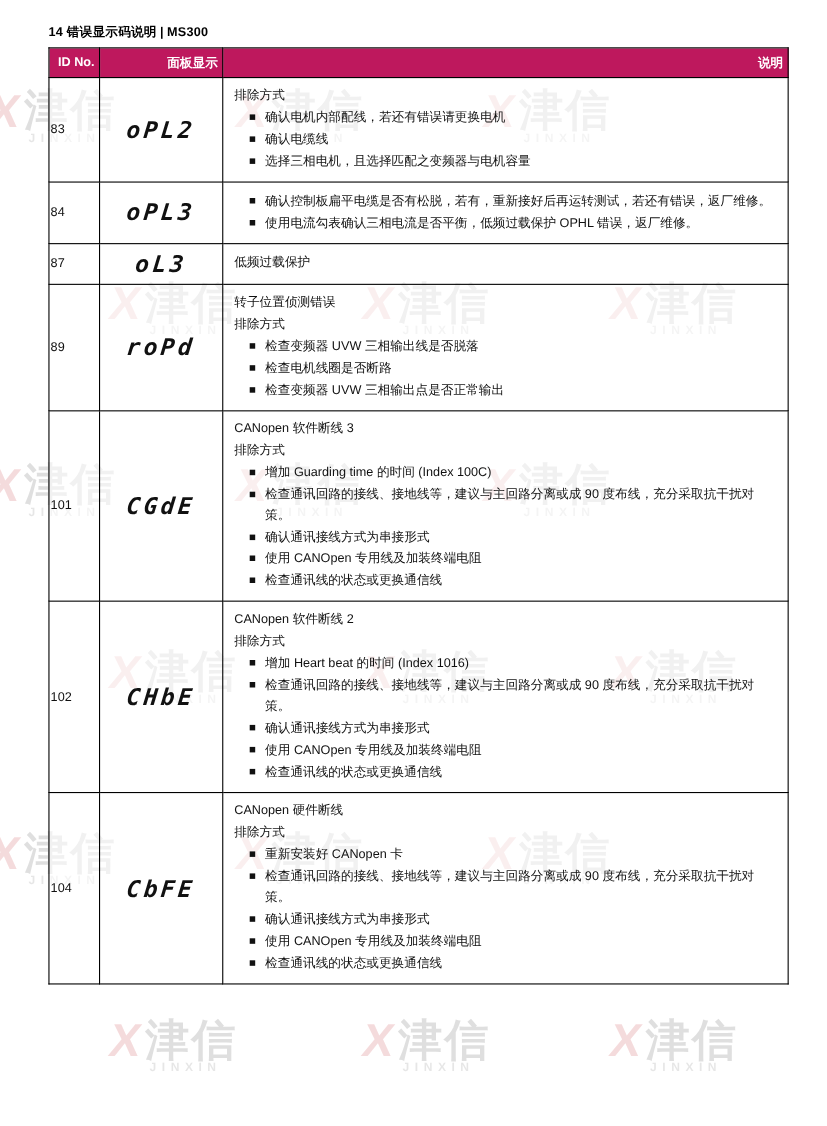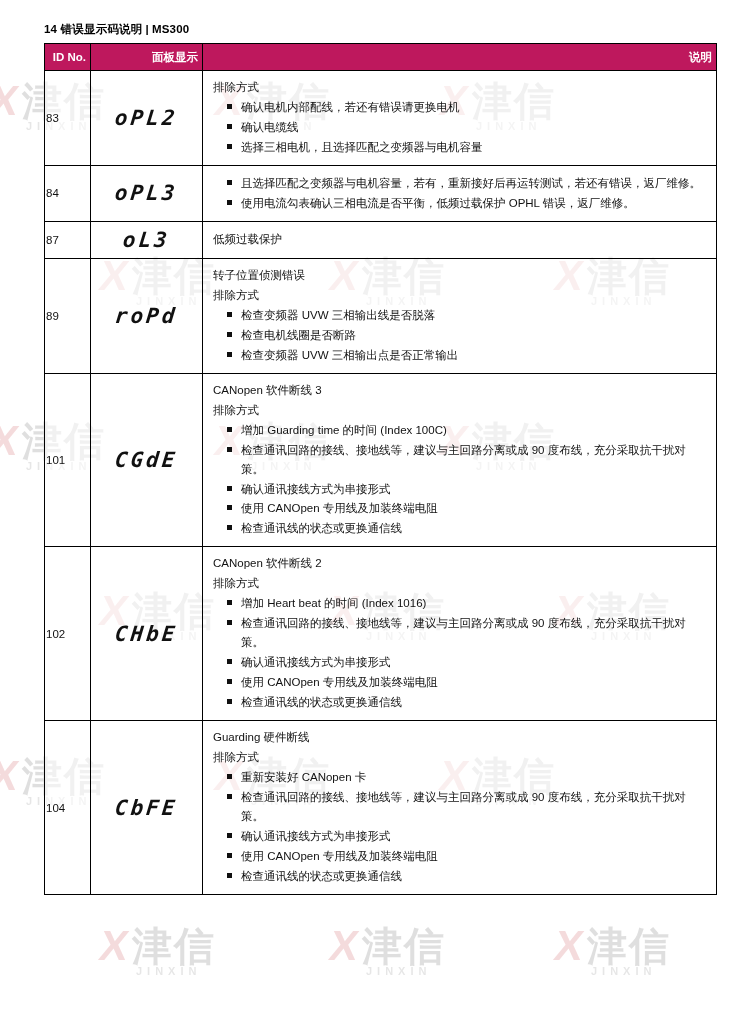--- a/index.html
+++ b/index.html
@@ -277,21 +277,21 @@
             <li>选择三相电机，且选择匹配之变频器与电机容量</li>
           </ul>
         </td>
       </tr>
 
       <tr>
         <td class="id-cell">84</td>
         <td class="panel-cell"><span class="seg">oPL3</span></td>
         <td class="desc-cell">
           <ul class="bullets">
-            <li>且选择匹配之变频器与电机容量，若有，重新接好后再运转测试，若还有错误，返厂维修。</li>
+            <li>确认控制板扁平电缆是否有松脱，若有，重新接好后再运转测试，若还有错误，返厂维修。</li>
             <li>使用电流勾表确认三相电流是否平衡，低频过载保护 OPHL 错误，返厂维修。</li>
           </ul>
         </td>
       </tr>
 
       <tr>
         <td class="id-cell">87</td>
         <td class="panel-cell"><span class="seg">oL3</span></td>
         <td class="desc-cell">
           <div class="desc-title">低频过载保护</div>
@@ -341,21 +341,21 @@
             <li>使用 CANOpen 专用线及加装终端电阻</li>
             <li>检查通讯线的状态或更换通信线</li>
           </ul>
         </td>
       </tr>
 
       <tr>
         <td class="id-cell">104</td>
         <td class="panel-cell"><span class="seg">CbFE</span></td>
         <td class="desc-cell">
-          <div class="desc-title">Guarding 硬件断线</div>
+          <div class="desc-title">CANopen 硬件断线</div>
           <div class="desc-title">排除方式</div>
           <ul class="bullets">
             <li>重新安装好 CANopen 卡</li>
             <li>检查通讯回路的接线、接地线等，建议与主回路分离或成 90 度布线，充分采取抗干扰对策。</li>
             <li>确认通讯接线方式为串接形式</li>
             <li>使用 CANOpen 专用线及加装终端电阻</li>
             <li>检查通讯线的状态或更换通信线</li>
           </ul>
         </td>
       </tr>

